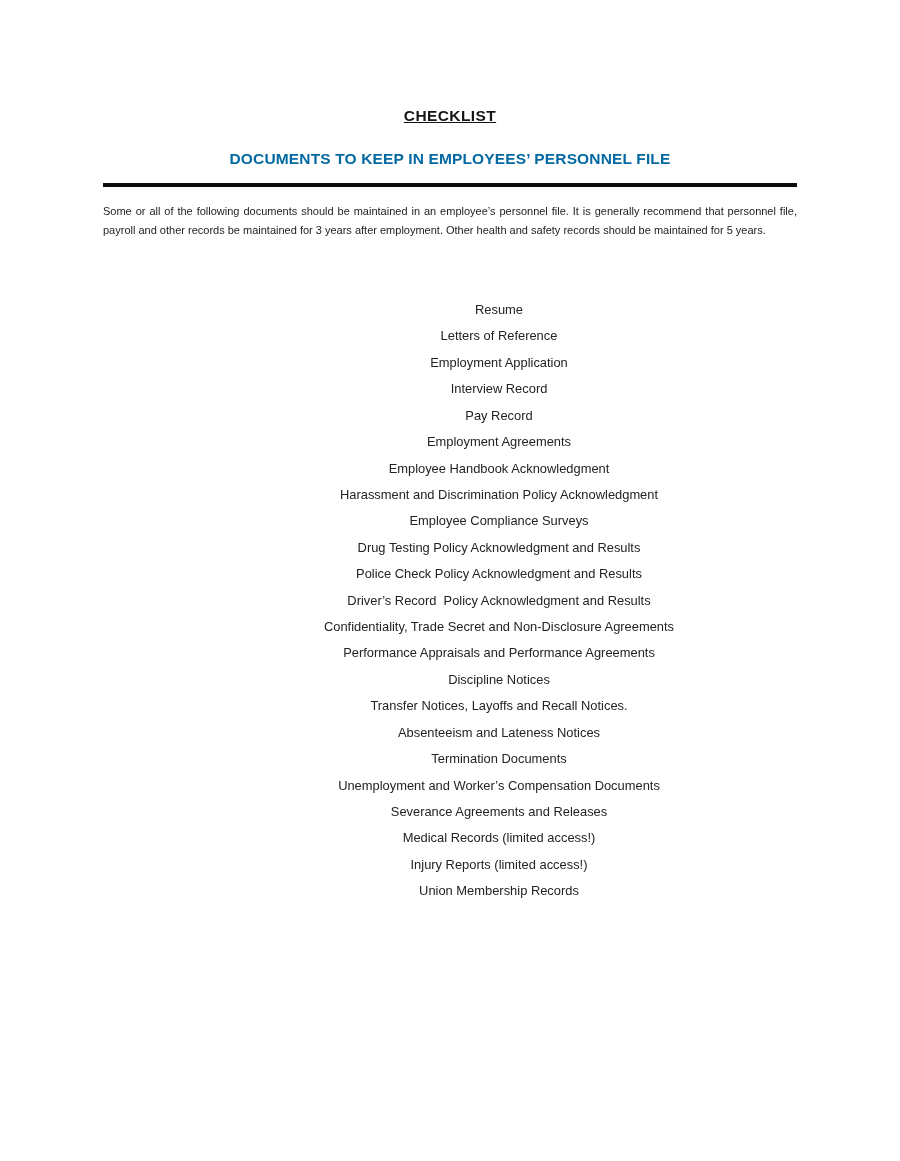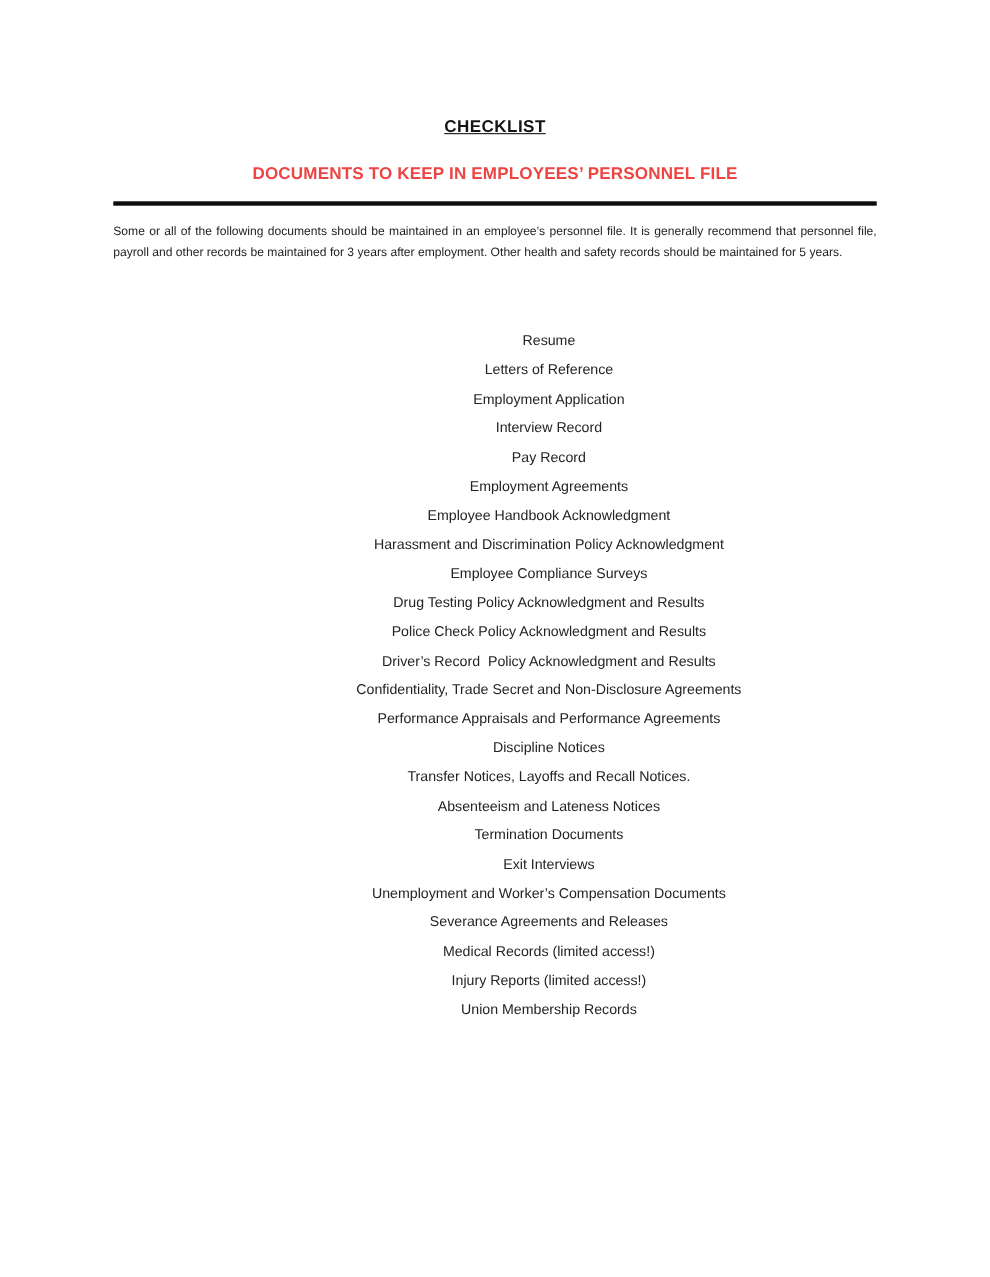--- a/index.html
+++ b/index.html
@@ -37,21 +37,21 @@
   }
   .doc-subtitle {
     position: absolute;
     left: 103px;
     top: 150px;
     width: 694px;
     text-align: center;
     font-size: 15.5px;
     font-weight: bold;
     letter-spacing: 0.15px;
-    color: #ef4444;
+    color: #0369a1;
     line-height: 1.2;
     margin: 0;
   }
   .rule {
     position: absolute;
     left: 103px;
     top: 183px;
     width: 694px;
     height: 4px;
     background: #0d0d0d;
@@ -109,21 +109,20 @@
       <li>Employee Compliance Surveys</li>
       <li>Drug Testing Policy Acknowledgment and Results</li>
       <li>Police Check Policy Acknowledgment and Results</li>
       <li>Driver’s Record  Policy Acknowledgment and Results</li>
       <li>Confidentiality, Trade Secret and Non-Disclosure Agreements</li>
       <li>Performance Appraisals and Performance Agreements</li>
       <li>Discipline Notices</li>
       <li>Transfer Notices, Layoffs and Recall Notices.</li>
       <li>Absenteeism and Lateness Notices</li>
       <li>Termination Documents</li>
-      <li>Exit Interviews</li>
       <li>Unemployment and Worker’s Compensation Documents</li>
       <li>Severance Agreements and Releases</li>
       <li>Medical Records (limited access!)</li>
       <li>Injury Reports (limited access!)</li>
       <li>Union Membership Records</li>
     </ul>
 
 </div>
 
 </body></html>

